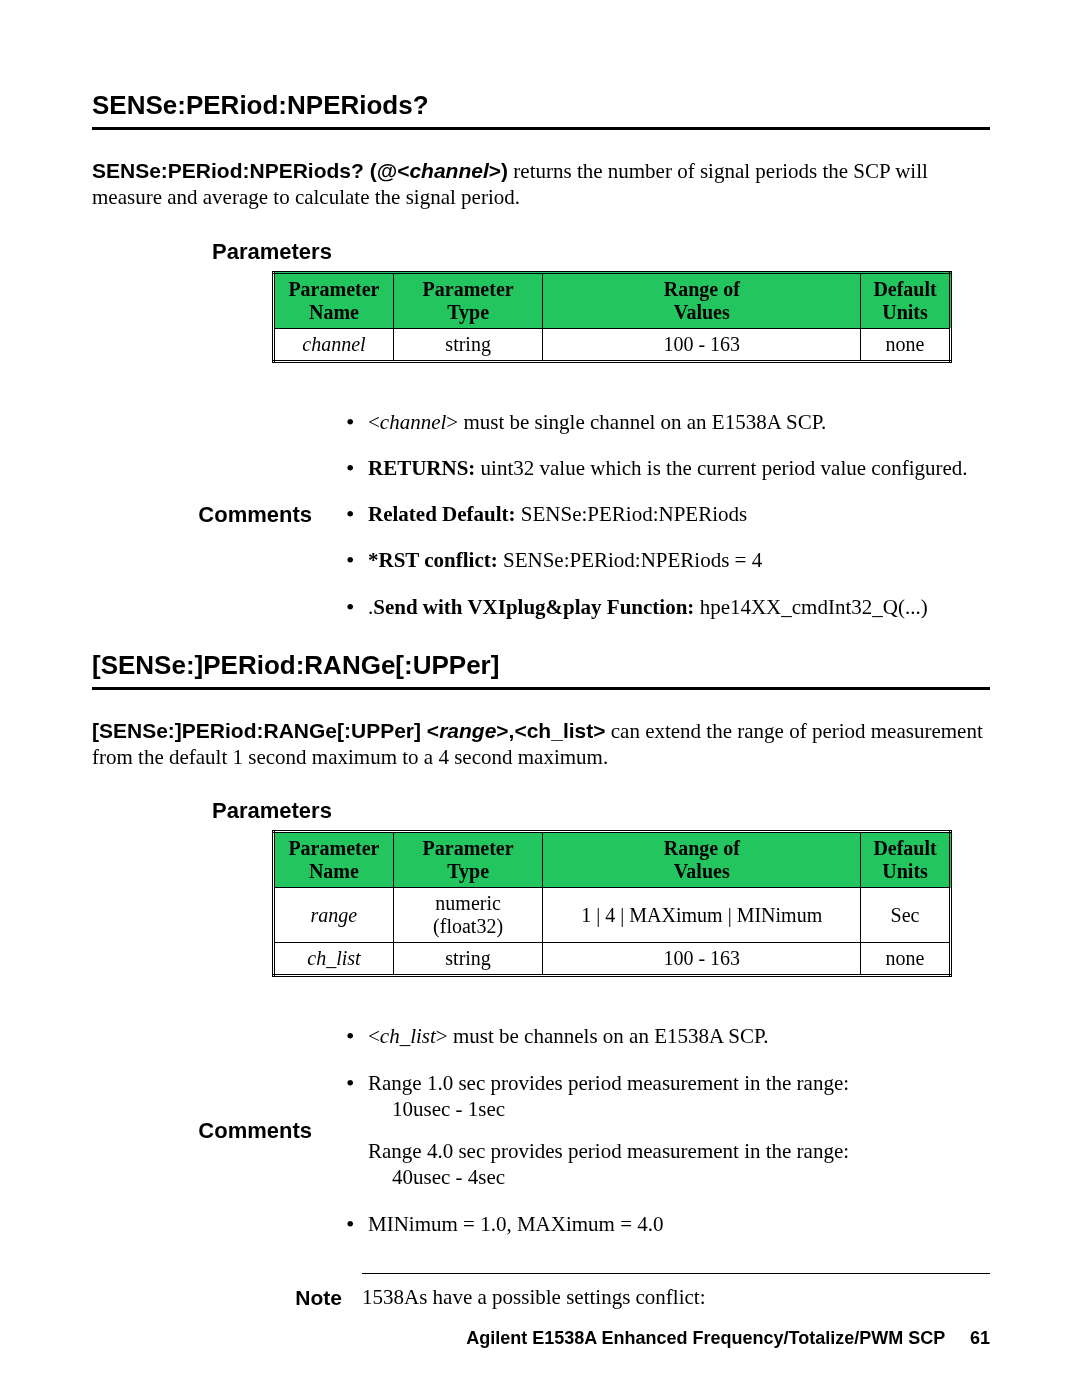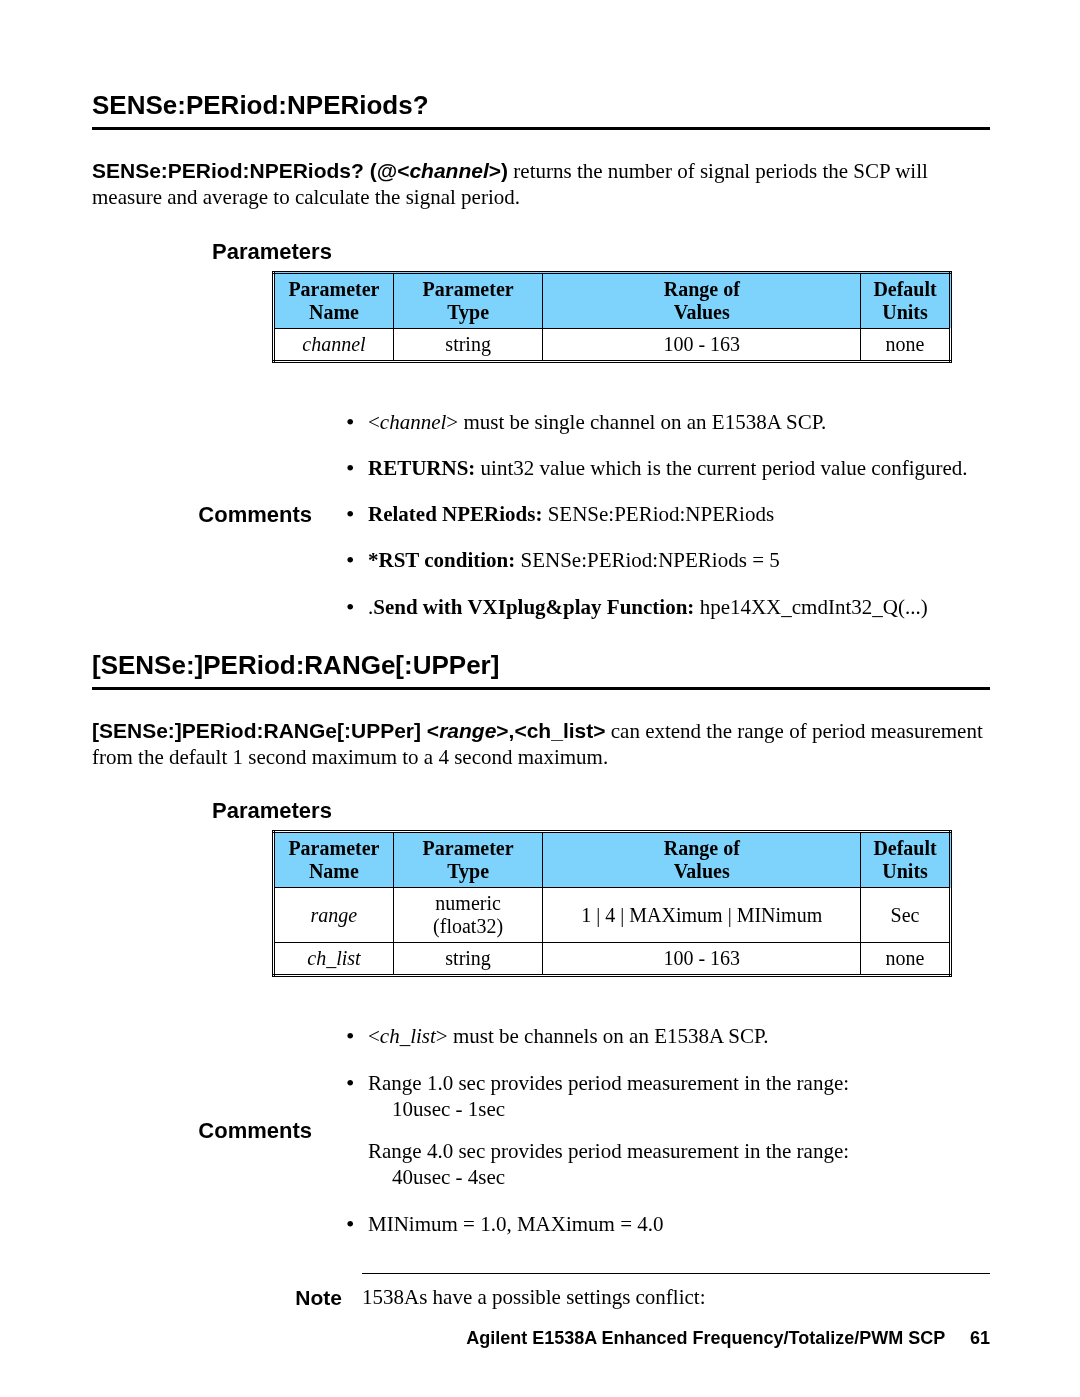--- a/index.html
+++ b/index.html
@@ -92,21 +92,21 @@
   .sub-indent { margin-left: 24px; }
   
   table.param-table {
     border-collapse: collapse;
     margin-left: 180px;
     width: 680px;
     font-size: 20px;
     border: 3px double #000;
   }
   table.param-table th {
-    background: #7dd3fc;
+    background: #22c55e;
     font-weight: bold;
     font-family: "Times New Roman", Times, serif;
     padding: 4px 6px;
     border: 1px solid #000;
     text-align: center;
     line-height: 1.15;
   }
   table.param-table td {
     padding: 4px 6px;
     border: 1px solid #000;
@@ -203,24 +203,24 @@
     </div>
     <div class="comments-content">
       <ul>
         <li>
           <span>&lt;</span><span class="italic">channel</span><span>&gt; must be single channel on an E1538A SCP.</span>
         </li>
         <li>
           <span class="bold">RETURNS:</span><span> uint32 value which is the current period value configured.</span>
         </li>
         <li>
-          <span class="bold">Related NPERiods:</span><span>  SENSe:PERiod:NPERiods</span>
-        </li>
-        <li>
-          <span class="bold">*RST condition:</span><span>  SENSe:PERiod:NPERiods = 5</span>
+          <span class="bold">Related Default:</span><span>  SENSe:PERiod:NPERiods</span>
+        </li>
+        <li>
+          <span class="bold">*RST conflict:</span><span>  SENSe:PERiod:NPERiods = 4</span>
         </li>
         <li style="margin-bottom:0;">
           <span>.</span><span class="bold">Send with VXIplug&amp;play Function:</span><span> hpe14XX_cmdInt32_Q(...)</span>
         </li>
       </ul>
     </div>
   </div>
 
   <h2 class="section-heading sec2">[SENSe:]PERiod:RANGe[:UPPer]</h2>
   <hr class="section-rule">

